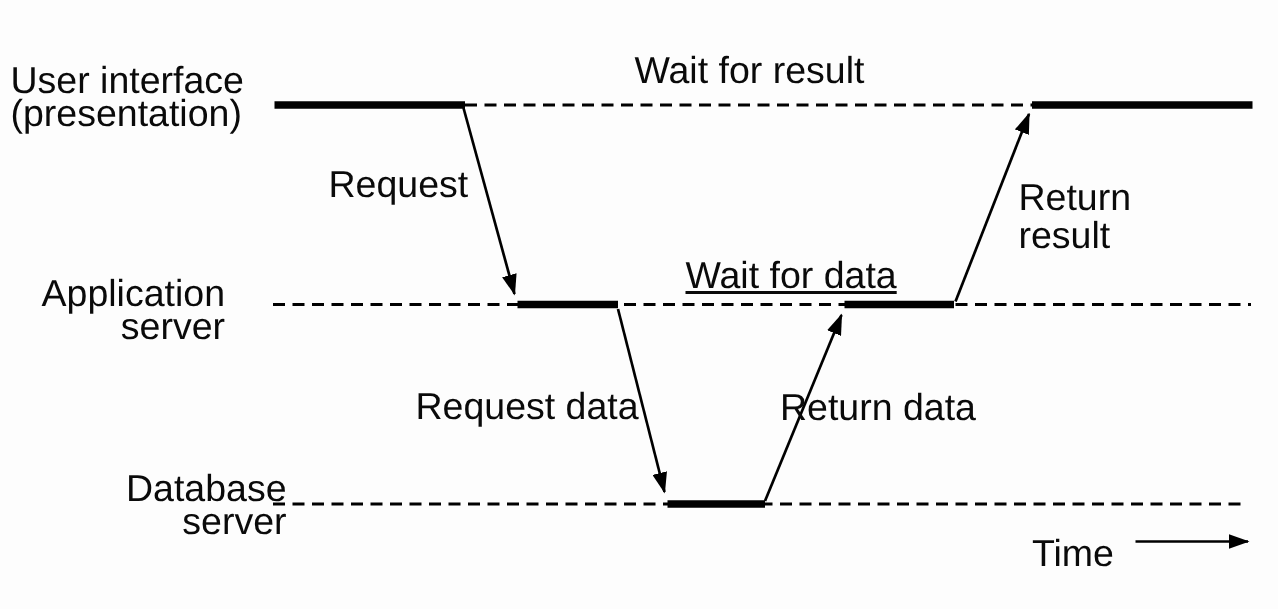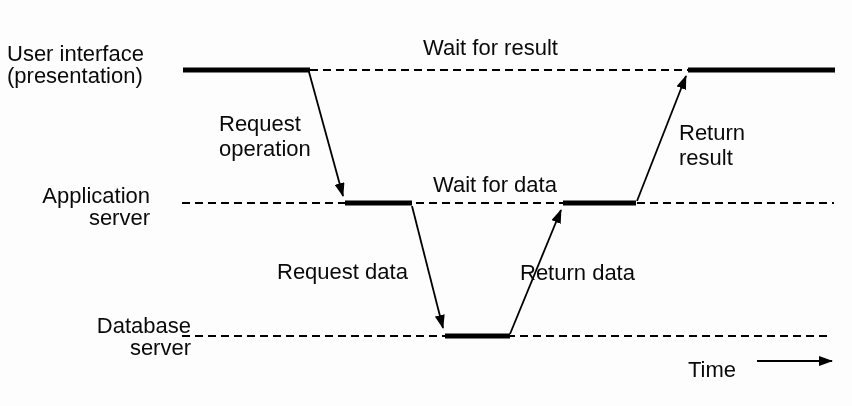--- a/index.html
+++ b/index.html
@@ -16,21 +16,21 @@
     overflow: hidden;
     color: #000;
   }
   .stage svg {
     position: absolute;
     left: 0;
     top: 0;
   }
   .lbl {
     position: absolute;
-    font-size: 22px;
+    font-size: 25px;
     line-height: 23px;
     color: #0a0a0a;
     white-space: nowrap;
   }
   .lane-label {
     line-height: 22px;
   }
   .right {
     text-align: right;
   }
@@ -79,25 +79,24 @@
     <div>server</div>
   </div>
 
   <div class="lbl lane-label right" style="left:0px; top:315px; width:165px;margin-left:26px;">
     <div>Database</div>
     <div>server</div>
   </div>
 
   <div class="lbl" style="left:423px; top:36px;">Wait for result</div>
 
-  <div class="lbl" style="left:433px; top:173px;">Wait for data</div>
+  <div class="lbl" style="left:457px; top:173px;text-decoration:underline;">Wait for data</div>
 
   <div class="lbl arrow-label" style="left:219px; top:111px;">
     <div>Request</div>
-    <div>operation</div>
   </div>
 
   <div class="lbl" style="left:277px; top:260px;">Request data</div>
 
   <div class="lbl" style="left:520px; top:261px;">Return data</div>
 
   <div class="lbl arrow-label" style="left:679px; top:120px;">
     <div>Return</div>
     <div>result</div>
   </div>

